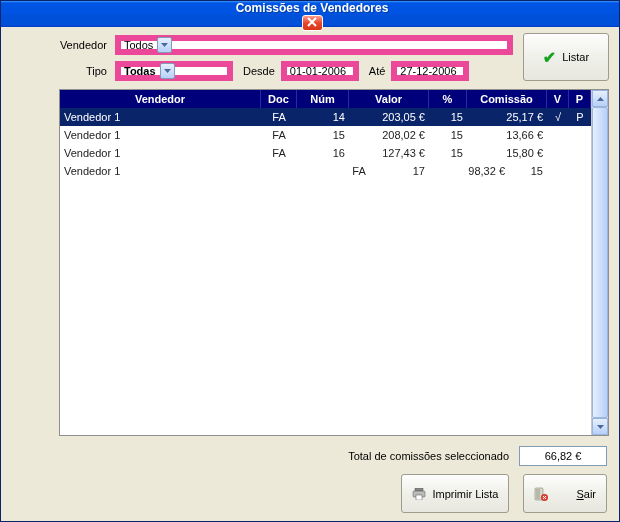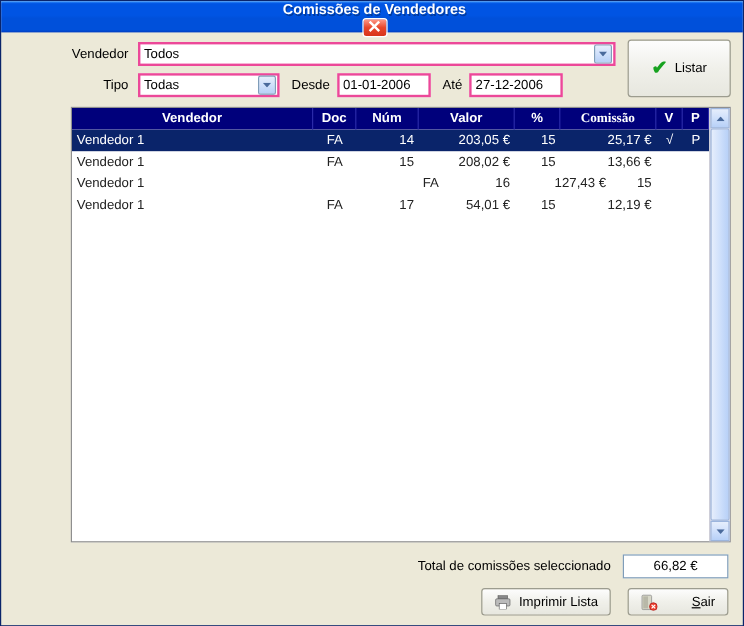--- a/index.html
+++ b/index.html
@@ -70,47 +70,47 @@
     align-items: center;
     gap: 4px;
   }
   .filter-label {
     width: 52px;
     text-align: right;
     padding-right: 4px;
     color: #000;
   }
   .select-box, .text-input {
-    border: 2px solid #ec4899;
+    border: 6px solid #ec4899;
     background: #fff;
     height: 20px;
     padding: 1px 3px;
     font-family: inherit;
     font-size: 11px;
     display: flex;
     align-items: center;
-    justify-content: space-between;
+    justify-content: flex-start;
   }
   .select-box {
     cursor: pointer;
   }
   .select-arrow {
     width: 15px;
     height: 16px;
     background: linear-gradient(to bottom, #e6eefc 0%, #cfe0fb 50%, #b7d0f7 100%);
     border: 1px solid #7f9db9;
     border-radius: 2px;
     margin: 0 -2px 0 4px;
     display: flex;
     align-items: center;
     justify-content: center;
   }
   .select-arrow svg { display: block; }
   .vend-select { flex: 1 1 auto; }
-  .tipo-select { width: 118px; }
+  .tipo-select { width: 118px; font-weight: bold; }
   .date-input {
     width: 78px;
     text-align: left;
   }
   .inline-label { padding: 0 2px 0 6px; }
   .listar-btn {
     position: absolute;
     right: 0;
     top: -2px;
     width: 86px;
@@ -182,21 +182,21 @@
   .c-num { width: 52px; justify-content: flex-end; }
   .c-valor { width: 80px; justify-content: flex-end; }
   .c-pct { width: 38px; justify-content: flex-end; }
   .c-com { width: 80px; justify-content: flex-end; }
   .c-v { width: 22px; justify-content: center; }
   .c-p { width: 22px; justify-content: center; }
   .grid-header .c-vend { justify-content: center; }
   .grid-header .c-num { justify-content: center; }
   .grid-header .c-valor { justify-content: center; }
   .grid-header .c-pct { justify-content: center; }
-  .grid-header .c-com { justify-content: center; font-family: Liberation Serif, serif; }
+  .grid-header .c-com { justify-content: center; }
   .scrollbar {
     width: 17px;
     background: #e7e7ef;
     border-left: 1px solid #c8c8d2;
     display: flex;
     flex-direction: column;
   }
   .sb-btn {
     height: 17px;
     background: linear-gradient(to bottom, #e6eefc 0%, #cfe0fb 50%, #b7d0f7 100%);
@@ -236,21 +236,21 @@
     align-items: center;
     justify-content: center;
   }
   .footer-buttons {
     display: flex;
     justify-content: flex-end;
     gap: 14px;
     padding: 2px 2px 0;
   }
   .btn {
-    height: 23px;
+    height: 39px;
     padding: 0 10px;
     background: linear-gradient(to bottom, #fdfdfd 0%, #f0f0ea 50%, #e7e7df 100%);
     border: 1px solid #9c9c8f;
     border-radius: 3px;
     display: flex;
     align-items: center;
     gap: 6px;
     cursor: pointer;
     font-family: inherit;
     font-size: 11px;
@@ -345,30 +345,30 @@
               <div class="col c-com">13,66 €</div>
               <div class="col c-v"></div>
               <div class="col c-p"></div>
             </div>
             <div class="grid-row">
               <div class="col c-vend">Vendedor 1</div>
               <div class="col c-doc">FA</div>
               <div class="col c-num">16</div>
               <div class="col c-valor">127,43 €</div>
               <div class="col c-pct">15</div>
+              <div class="col c-com">15,80 €</div>
               <div class="col c-v"></div>
               <div class="col c-p"></div>
             </div>
             <div class="grid-row">
               <div class="col c-vend">Vendedor 1</div>
               <div class="col c-doc">FA</div>
               <div class="col c-num">17</div>
-              <div class="col c-valor">54,01 €</div>
+              <div class="col c-valor">98,32 €</div>
               <div class="col c-pct">15</div>
-              <div class="col c-com">12,19 €</div>
               <div class="col c-v"></div>
               <div class="col c-p"></div>
             </div>
           </div>
       </div>
       <div class="scrollbar">
         <div class="sb-btn">
           <svg width="7" height="4" viewBox="0 0 7 4">
               <path d="M3.5 0 L7 4 L0 4 Z" fill="#4a6a9c"></path>
             </svg>

